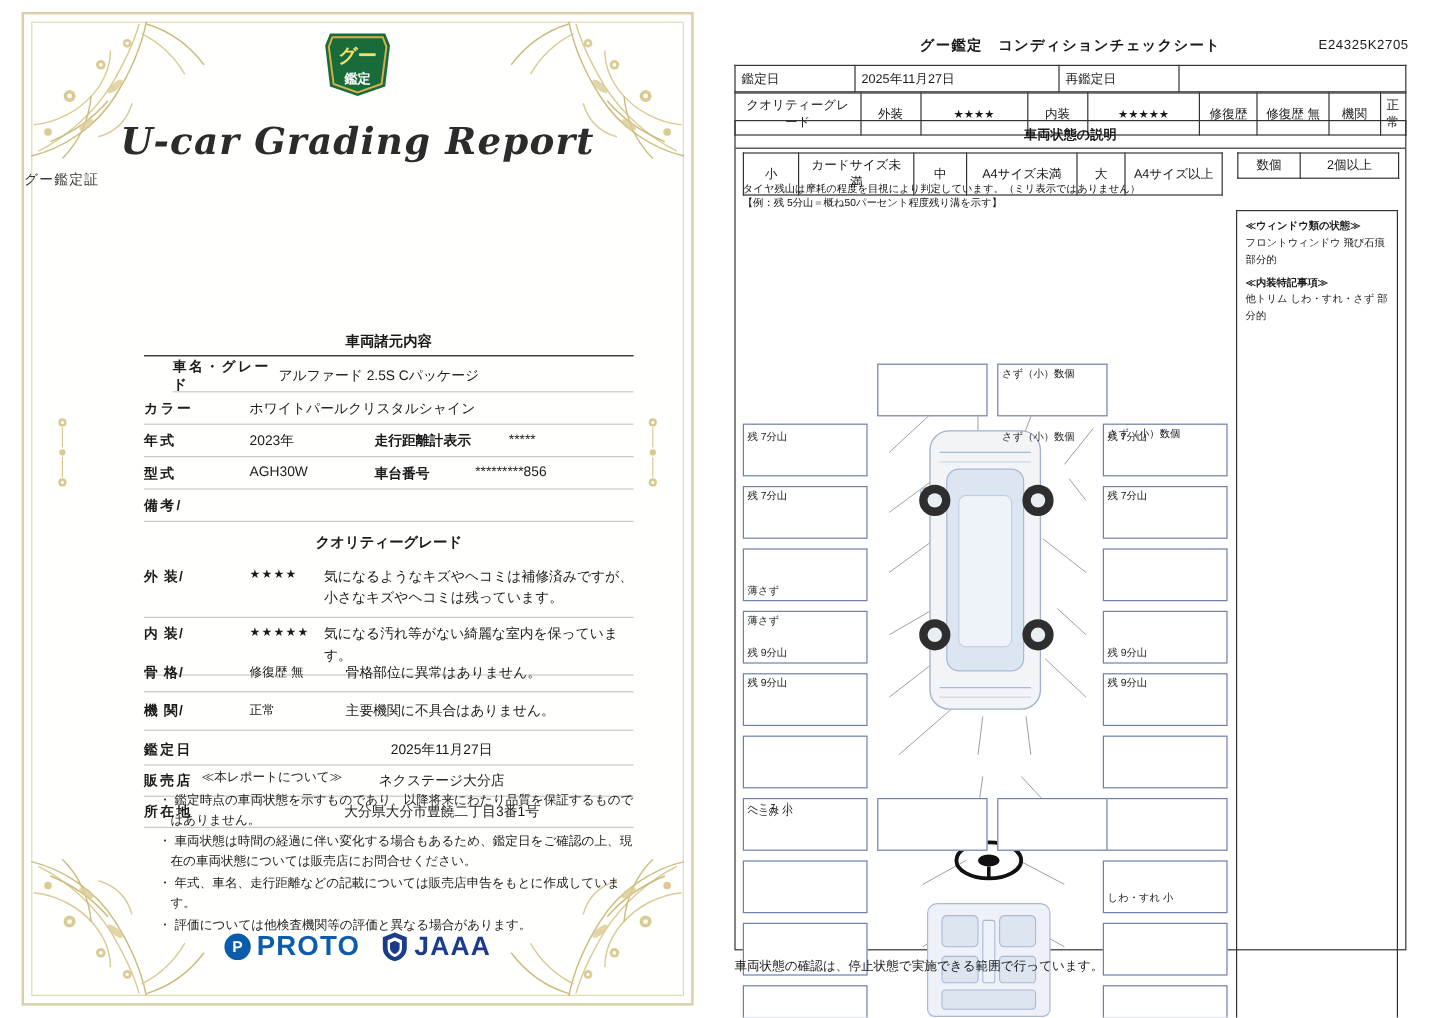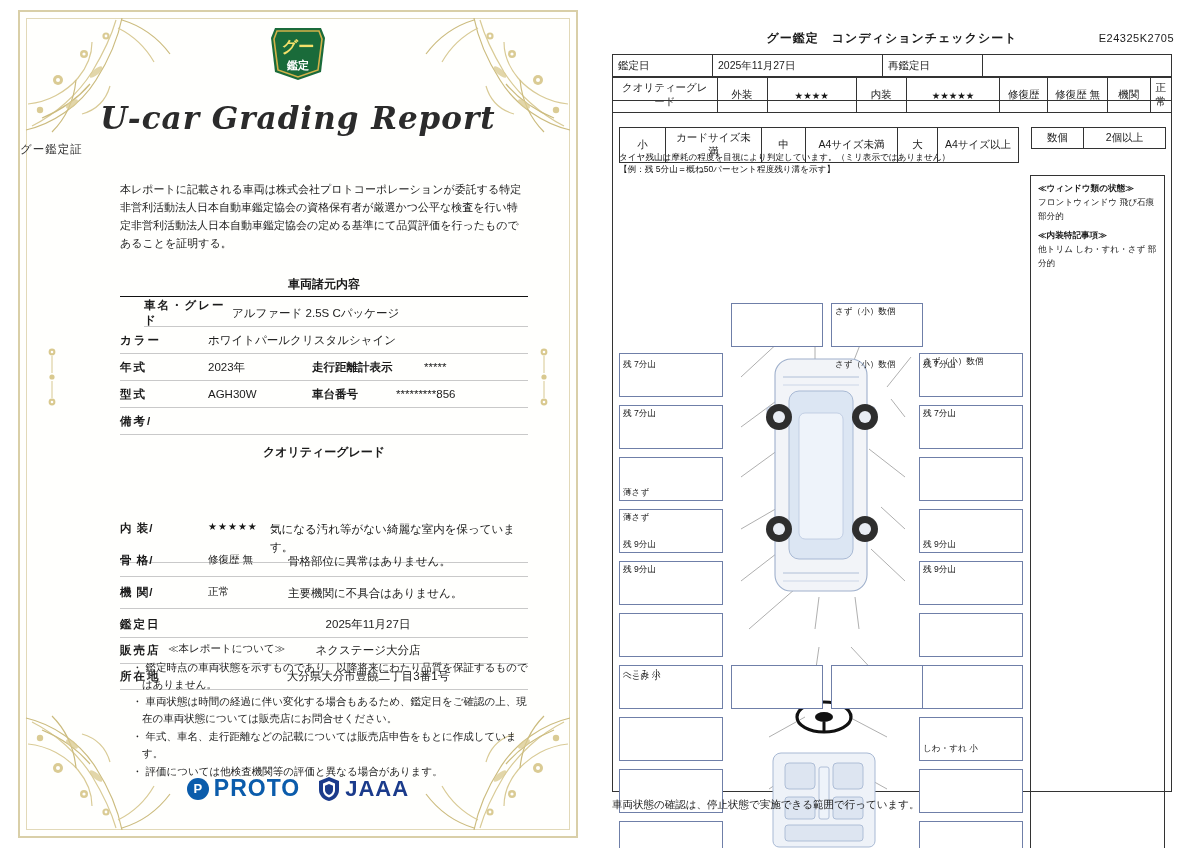--- a/index.html
+++ b/index.html
@@ -287,21 +287,20 @@
     <svg class="logo-badge" viewBox="0 0 62 56">
       <path d="M8 2 H54 L58 12 L54 46 L31 54 L8 46 L4 12 Z" fill="#1a6b3a"></path>
       <path d="M10 5 H52 L55 13 L51 44 L31 51 L11 44 L7 13 Z" fill="none" stroke="#d4b24a" stroke-width="1.6"></path>
       <text x="31" y="26" font-family="Liberation Sans, sans-serif" font-size="16" font-weight="bold" fill="#f4e06a" text-anchor="middle">グー</text>
       <text x="31" y="43" font-family="Liberation Sans, sans-serif" font-size="11" font-weight="bold" fill="#ffffff" text-anchor="middle">鑑定</text>
     </svg>
 
     <div class="title-script">U-car Grading Report</div>
     <div class="title-sub">グー鑑定証</div>
 
-    <div class="intro">本レポートに記載される車両は株式会社プロトコーポレーションが委託する特定非営利活動法人日本自動車鑑定協会の資格保有者が厳選かつ公平な検査を行い特定非営利活動法人日本自動車鑑定協会の定める基準にて品質評価を行ったものであることを証明する。</div>
 
     <div class="sec-head spec">車両諸元内容</div>
 
     <div class="row" style="top:288px;margin-left:24px;">
       <div class="lbl">車名・グレード</div>
       <div class="val">アルファード 2.5S Cパッケージ</div>
     </div>
     <div class="row" style="top:315px;">
       <div class="lbl">カラー</div>
       <div class="val">ホワイトパールクリスタルシャイン</div>
@@ -318,20 +317,25 @@
       <div class="val2lbl" style="width:84px;">車台番号</div>
       <div class="val">*********856</div>
     </div>
     <div class="row" style="top:396px;">
       <div class="lbl">備考/</div>
       <div class="val"></div>
     </div>
 
     <div class="sec-head grade" style="top:432px;">クオリティーグレード</div>
 
+    <div class="row tall" style="top:456px;">
+      <div class="lbl sm">外 装/</div>
+      <div class="stars" style="width:62px;">★★★★</div>
+      <div class="val">気になるようなキズやヘコミは補修済みですが、小さなキズやヘコミは残っています。</div>
+    </div>
     <div class="row tall" style="top:504px;">
       <div class="lbl sm">内 装/</div>
       <div class="stars" style="width:62px;">★★★★★</div>
       <div class="val">気になる汚れ等がない綺麗な室内を保っています。</div>
     </div>
     <div class="row tall" style="top:536px;justify-content:flex-end;">
       <div class="lbl sm">骨 格/</div>
       <div style="width:80px; font-size:10.5px;">修復歴 無</div>
       <div class="val">骨格部位に異常はありません。</div>
     </div>
@@ -407,20 +411,21 @@
         <td style="width:96px; font-size:9.5px;">★★★★★</td>
         <td style="width:50px;">修復歴</td>
         <td style="width:62px;">修復歴 無</td>
         <td style="width:44px;">機関</td>
         <td>正常</td>
       </tr>
     </tbody>
       </table>
 
     <div class="box-state">
+      <div class="state-head">車両状態の説明</div>
 
       <table class="tb t-size">
         <tbody>
             <tr>
           <td style="width:46px;">小</td>
           <td style="width:96px;">カードサイズ未満</td>
           <td style="width:44px;">中</td>
           <td style="width:92px;">A4サイズ未満</td>
           <td style="width:40px;">大</td>
           <td>A4サイズ以上</td>

